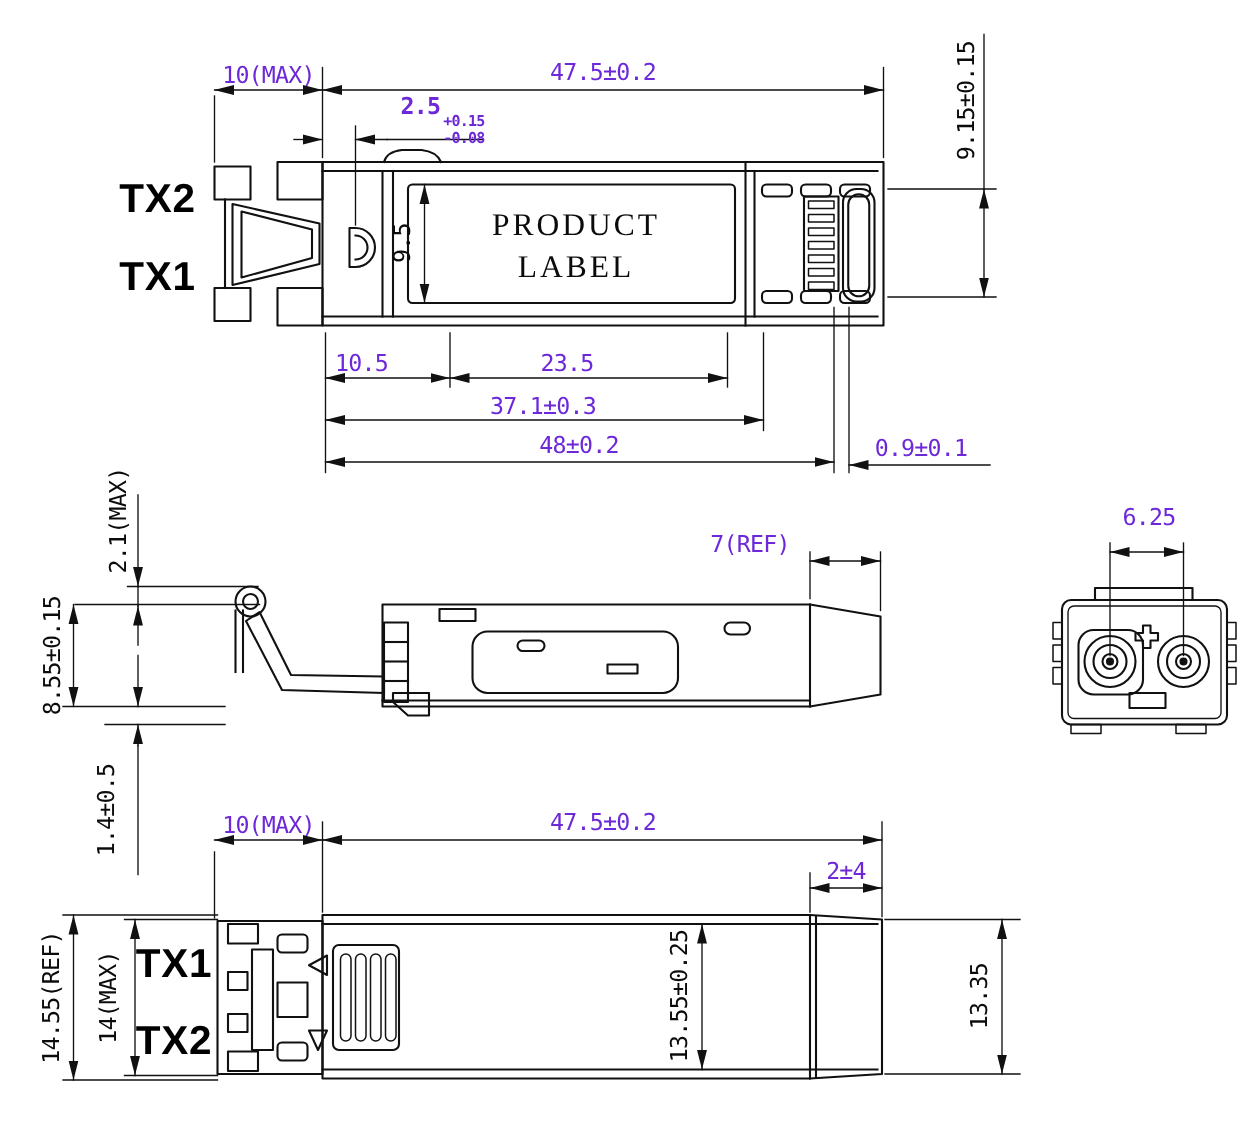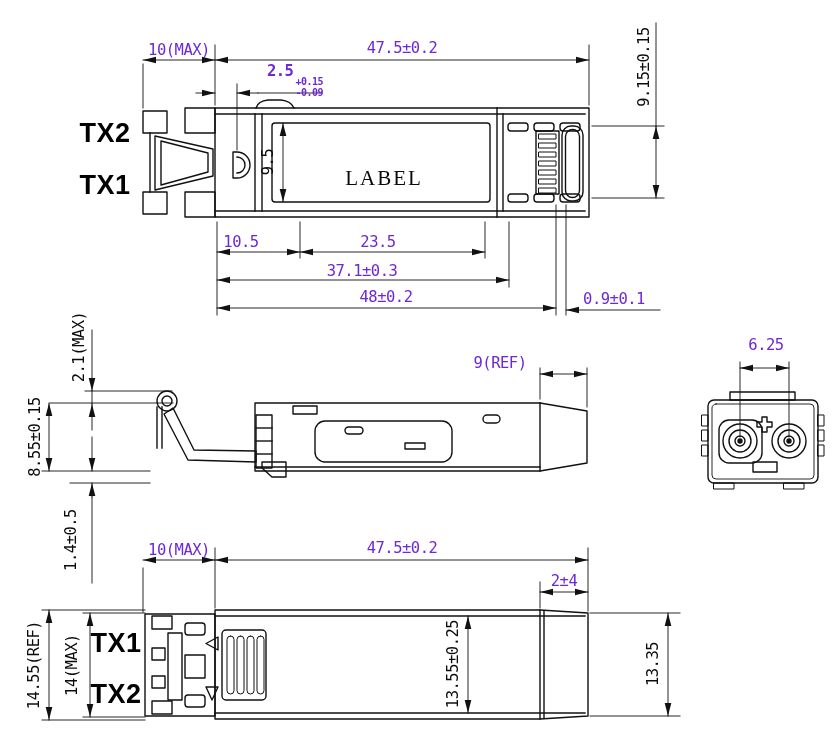--- a/index.html
+++ b/index.html
@@ -218,43 +218,44 @@
     <line x1="90" y1="613" x2="90" y2="717" marker-start="url(#ah)" marker-end="url(#ah)"></line>
     <line x1="468" y1="616" x2="468" y2="713" marker-start="url(#ah)" marker-end="url(#ah)"></line>
     <line x1="590" y1="613" x2="680" y2="613"></line>
     <line x1="590" y1="716" x2="680" y2="716"></line>
     <line x1="668" y1="613" x2="668" y2="716" marker-start="url(#ah)" marker-end="url(#ah)"></line>
   </g>
 </svg>
 
 <div class="tx" style="left:105px;top:133px">TX2</div>
 <div class="tx" style="left:105px;top:185px">TX1</div>
+<div class="plabel" style="left:384px;top:150px">PRODUCT</div>
 <div class="plabel" style="left:384px;top:178px">LABEL</div>
 
 <div class="dim" style="left:179px;top:50px">10(MAX)</div>
 <div class="dim" style="left:402px;top:48px">47.5±0.2</div>
 <div class="dim tolwrap" style="left:295px;top:80px">
   <span>2.5</span>
   <span class="tolcol">
     <span>+0.15</span>
-    <span>-0.09</span>
+    <span>-0.08</span>
   </span>
 </div>
 <div class="dimv" style="left:644px;top:67px">9.15±0.15</div>
 <div class="dimv" style="left:268px;top:162px">9.5</div>
 <div class="dim" style="left:241px;top:242px">10.5</div>
 <div class="dim" style="left:378px;top:242px">23.5</div>
 <div class="dim" style="left:362px;top:271px">37.1±0.3</div>
 <div class="dim" style="left:386px;top:297px">48±0.2</div>
 <div class="dim" style="left:614px;top:299px">0.9±0.1</div>
 
 <div class="dimv" style="left:79px;top:347px">2.1(MAX)</div>
 <div class="dimv" style="left:35px;top:437px">8.55±0.15</div>
 <div class="dimv" style="left:71px;top:540px">1.4±0.5</div>
-<div class="dim" style="left:500px;top:363px">9(REF)</div>
+<div class="dim" style="left:500px;top:363px">7(REF)</div>
 
 <div class="dim" style="left:766px;top:345px">6.25</div>
 
 <div class="tx" style="left:116px;top:643px">TX1</div>
 <div class="tx" style="left:116px;top:694px">TX2</div>
 <div class="dim" style="left:179px;top:550px">10(MAX)</div>
 <div class="dim" style="left:402px;top:548px">47.5±0.2</div>
 <div class="dim" style="left:564px;top:581px">2±4</div>
 <div class="dimv" style="left:34px;top:665px">14.55(REF)</div>
 <div class="dimv" style="left:72px;top:665px">14(MAX)</div>

